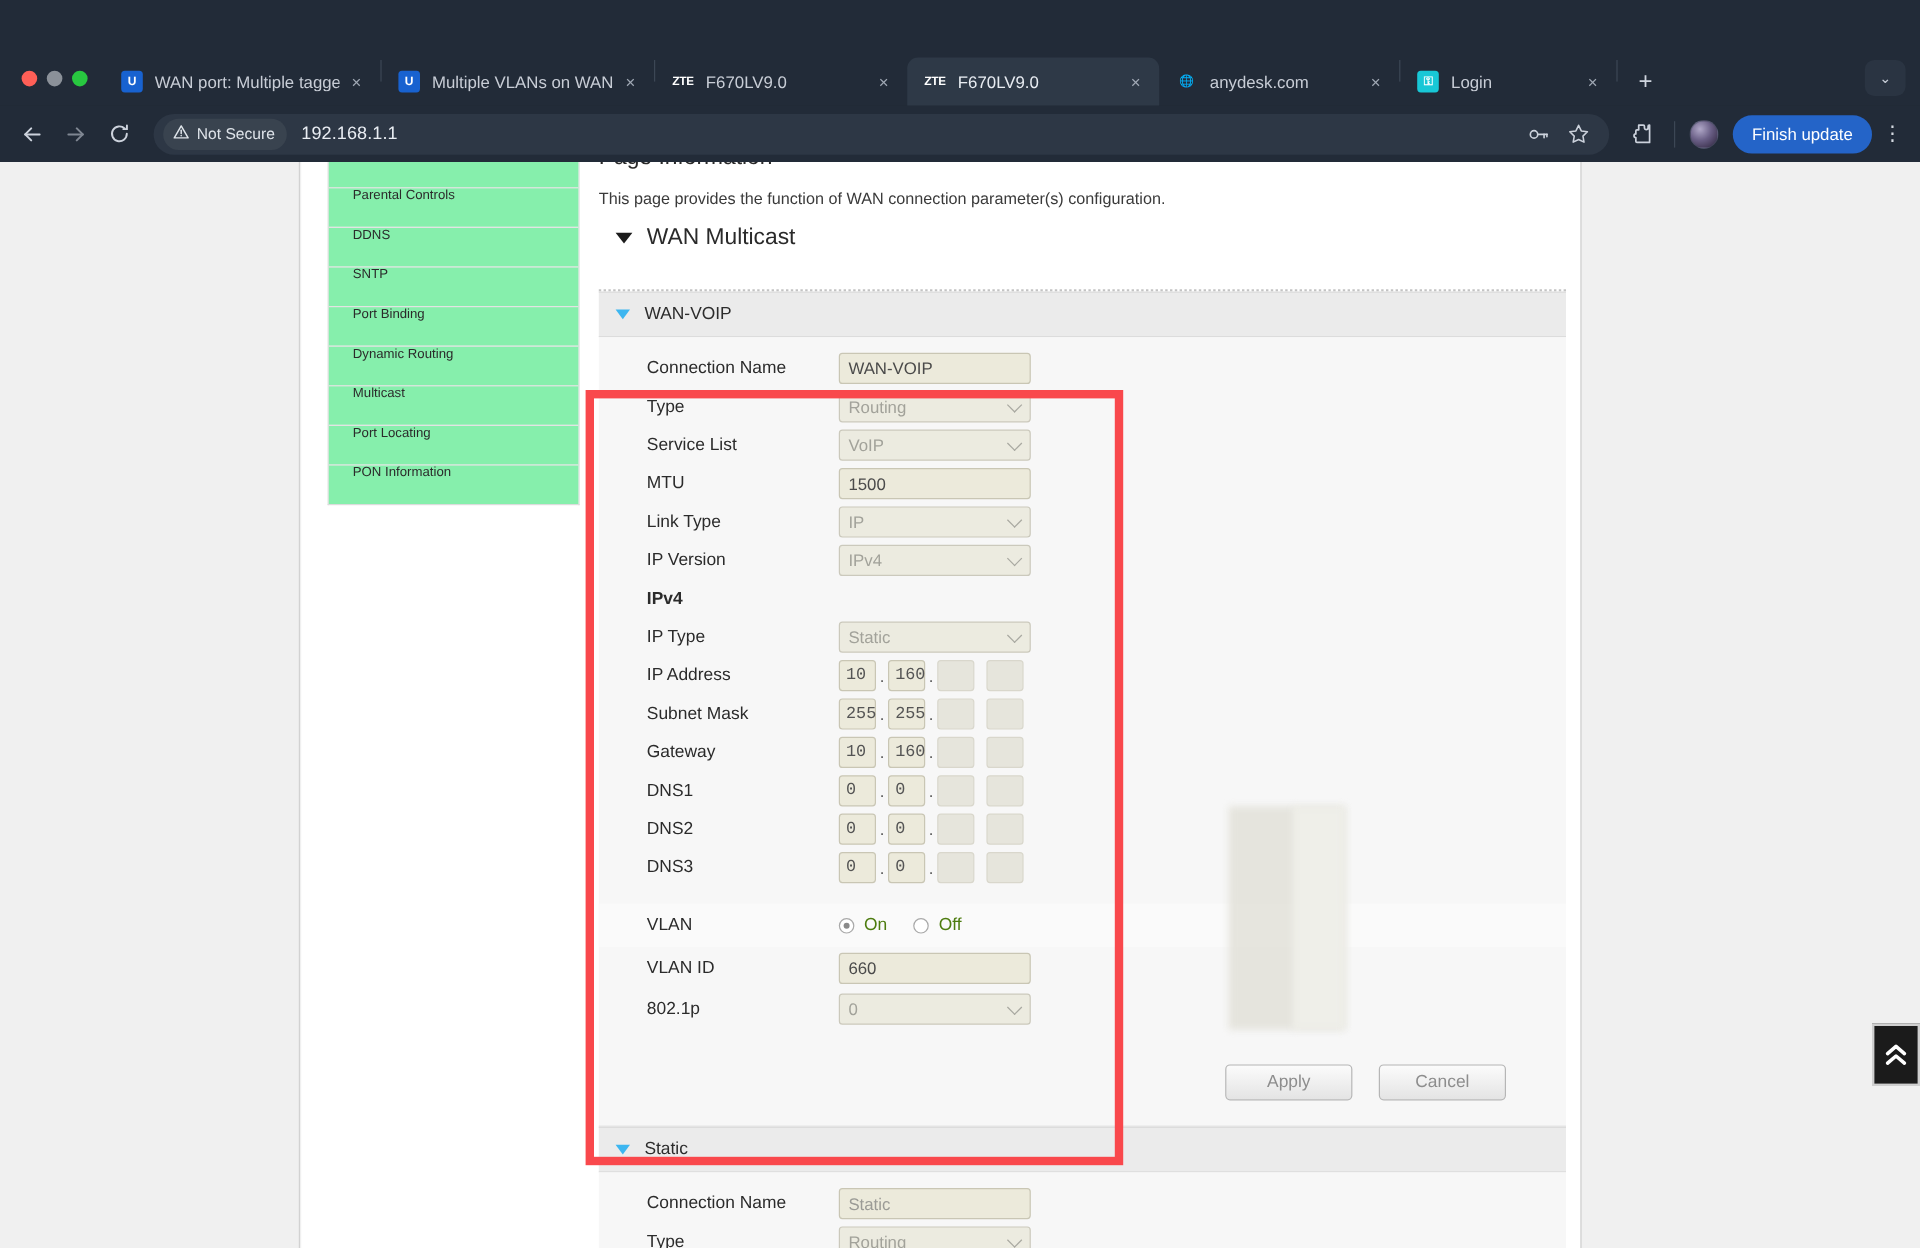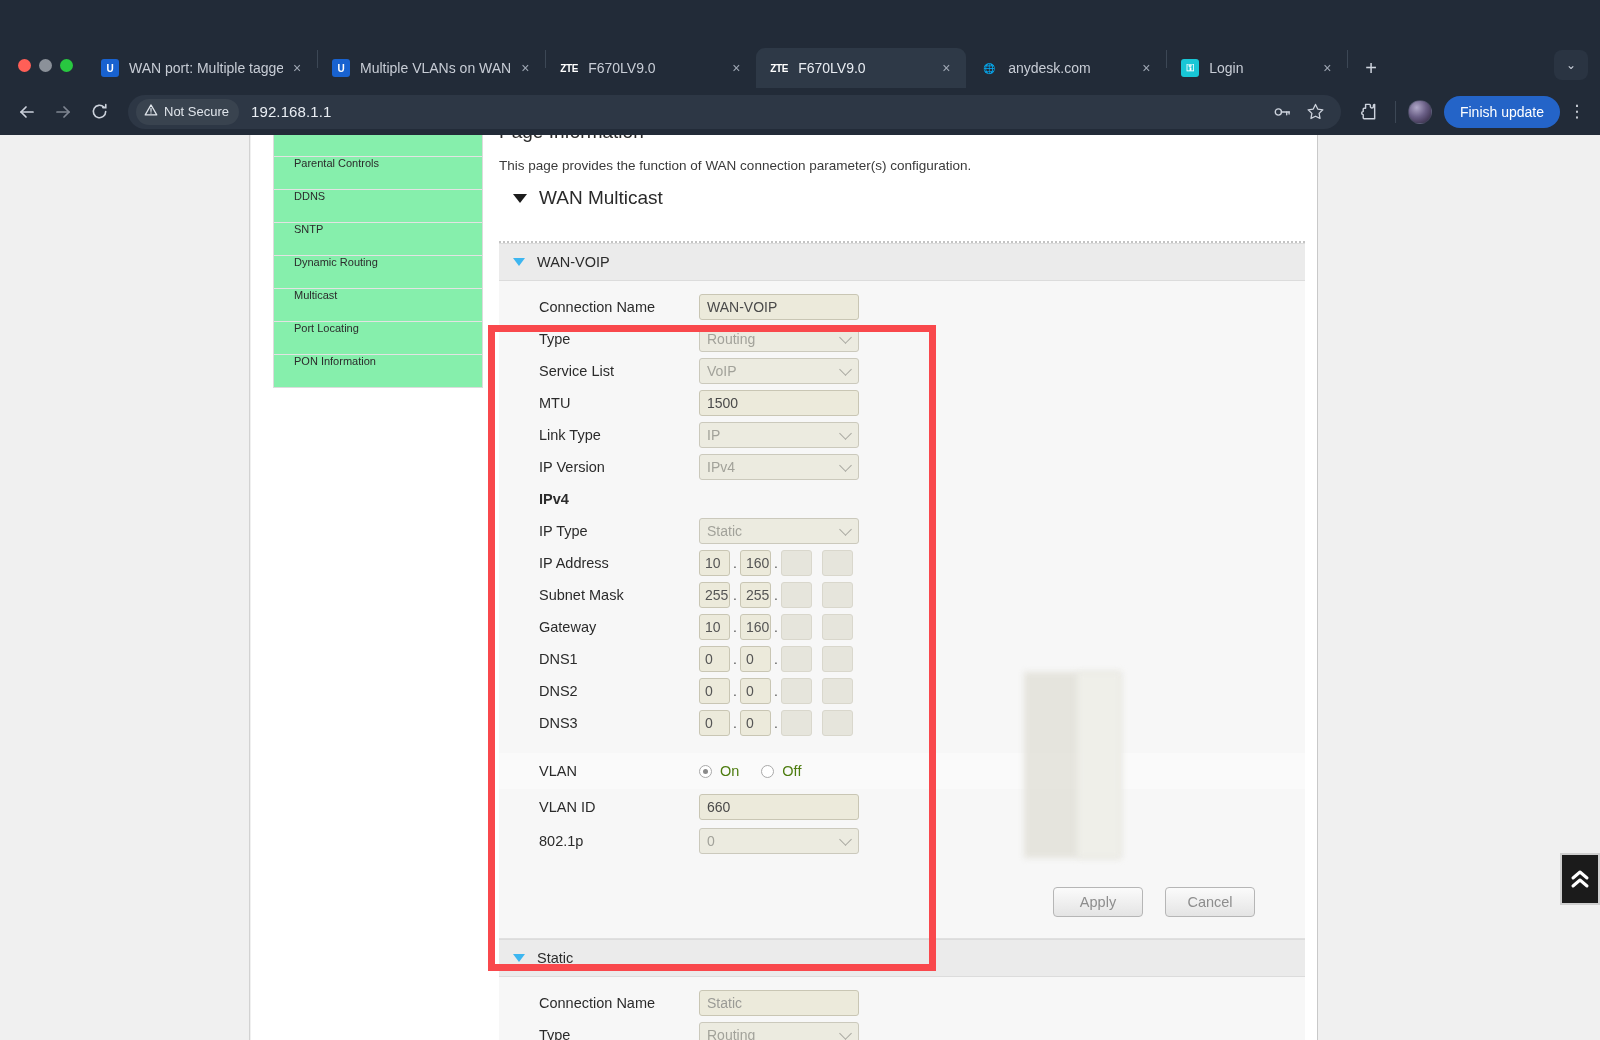--- a/index.html
+++ b/index.html
@@ -186,21 +186,21 @@
   .sel .chev {
     position: absolute; right: 8px; top: 8px; width: 9px; height: 9px;
     border-right: 1.6px solid #a8a8a0; border-bottom: 1.6px solid #a8a8a0;
     transform: rotate(45deg); margin-top: -2px;
   }
 
   .octets { display: flex; align-items: center; }
   .oct {
     width: 31px; height: 26px; background: #eceadb; border: 1px solid #c9c6b4;
     border-radius: 3px; font-size: 14px; color: #555; padding-left: 5px;
-    display: flex; align-items: center;
+    display: flex; align-items: center; font-family: Liberation Mono, monospace;
   }
   .oct.blur {
     background: #e6e5dc; border-color: #d9d7cc; color: transparent;
   }
   .dotsep { width: 10px; text-align: center; color: #555; font-size: 14px; line-height: 26px; }
 
   
   .redact {
     position: absolute; left: 773px; top: 537px; width: 97px; height: 186px;
     background: rgba(226,225,216,0.86); filter: blur(3px); pointer-events: none;
@@ -222,21 +222,21 @@
   .radio-lbl { font-size: 14.5px; color: #4d7c0f; margin-right: 14px; }
 
   .vlan-row { background: #fafafa; }
 
   .btn-bar {
     background: #f7f7f7; height: 74px; display: flex; align-items: center;
     justify-content: flex-end; padding-right: 50px; gap: 22px;
     border-bottom: 1px solid #e0e0e0;
   }
   .gbtn {
-    width: 90px; height: 30px; border-radius: 4px;
+    width: 106px; height: 30px; border-radius: 4px;
     border: 1px solid #b6b6b6;
     background: linear-gradient(#fbfbfb, #e4e4e4);
     color: #8d8d8d; font-size: 14.5px;
     display: flex; align-items: center; justify-content: center;
   }
 
   
   .redbox {
     position: absolute; left: 488px; top: 190px; width: 448px; height: 646px;
     border: 7px solid #f9484c; pointer-events: none; z-index: 40;
@@ -396,20 +396,23 @@
           <div class="menu-item">
             <span>Parental Controls</span>
           </div>
           <div class="menu-item">
             <span>DDNS</span>
           </div>
           <div class="menu-item">
             <span>SNTP</span>
           </div>
           <div class="menu-item">
+            <span>Port Binding</span>
+          </div>
+          <div class="menu-item">
             <span>Dynamic Routing</span>
           </div>
           <div class="menu-item">
             <span>Multicast</span>
           </div>
           <div class="menu-item">
             <span>Port Locating</span>
           </div>
           <div class="menu-item">
             <span>PON Information</span>

